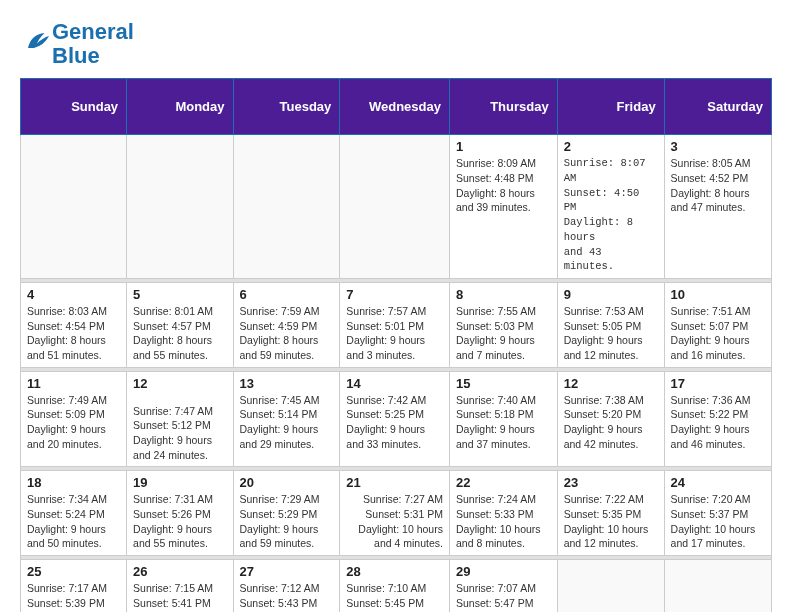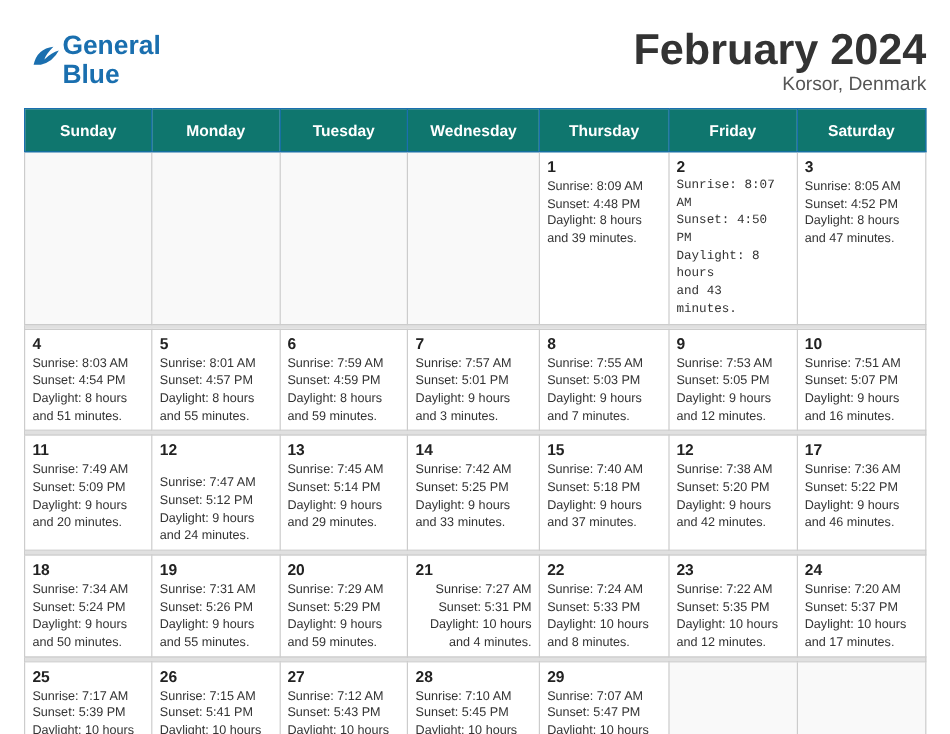--- a/index.html
+++ b/index.html
@@ -6,21 +6,21 @@
     body {
       font-family: Arial, sans-serif;
       background: #fff;
       width: 792px;
       min-height: 612px;
       padding: 20px;
     }
     .header {
       display: flex;
       justify-content: space-between;
-      align-items: center;
+      align-items: flex-end;
       margin-bottom: 10px;
     }
     .logo {
       display: flex;
       align-items: center;
     }
     .logo-text {
       font-size: 22px;
       font-weight: bold;
       color: #333;
@@ -44,24 +44,24 @@
     }
     .location-title {
       font-size: 16px;
       color: #555;
     }
     .calendar {
       width: 100%;
       border-collapse: collapse;
     }
     .calendar th {
-      background-color: #0f766e;
+      background-color: #4c1d95;
       color: #fff;
-      text-align: center;
-      padding: 10px 8px;
+      text-align: right;
+      padding: 20px 8px;
       font-size: 13px;
       border: 1px solid #1a6faf;
     }
     .calendar td {
       border: 1px solid #ccc;
       vertical-align: top;
       padding: 4px 6px;
       width: 113px;
       min-height: 80px;
       font-size: 11px;
@@ -91,24 +91,20 @@
     <div>
       <svg class="logo-bird" viewBox="0 0 40 40" xmlns="http://www.w3.org/2000/svg">
         <path d="M8,28 Q12,10 30,8 Q22,16 20,22 Q28,14 36,12 Q30,24 16,28 Z" fill="#1a6faf"></path>
       </svg>
     </div>
     <div class="logo-text">
       <span>General</span><br>
       <span>Blue</span>
     </div>
   </div>
-  <div class="title-block">
-    <div class="month-title">February 2024</div>
-    <div class="location-title">Korsor, Denmark</div>
-  </div>
 </div>
 
 <table class="calendar">
   <thead>
     <tr>
     <th>Sunday</th>
         <th>Monday</th>
         <th>Tuesday</th>
         <th>Wednesday</th>
         <th>Thursday</th>

